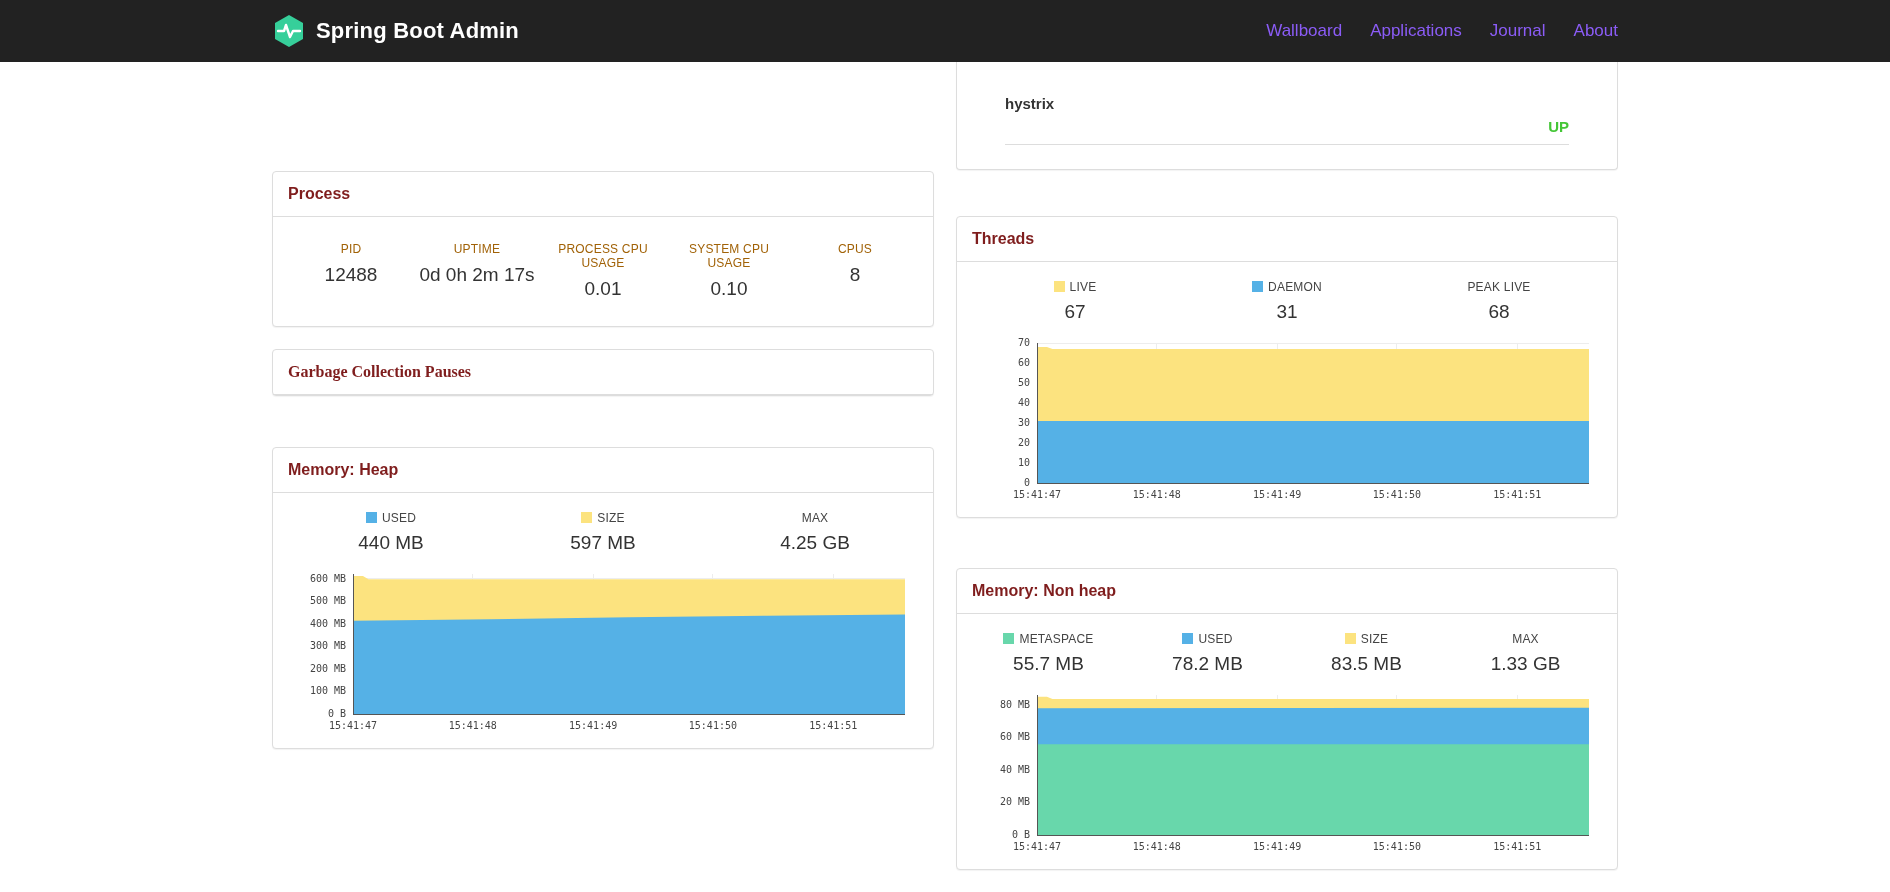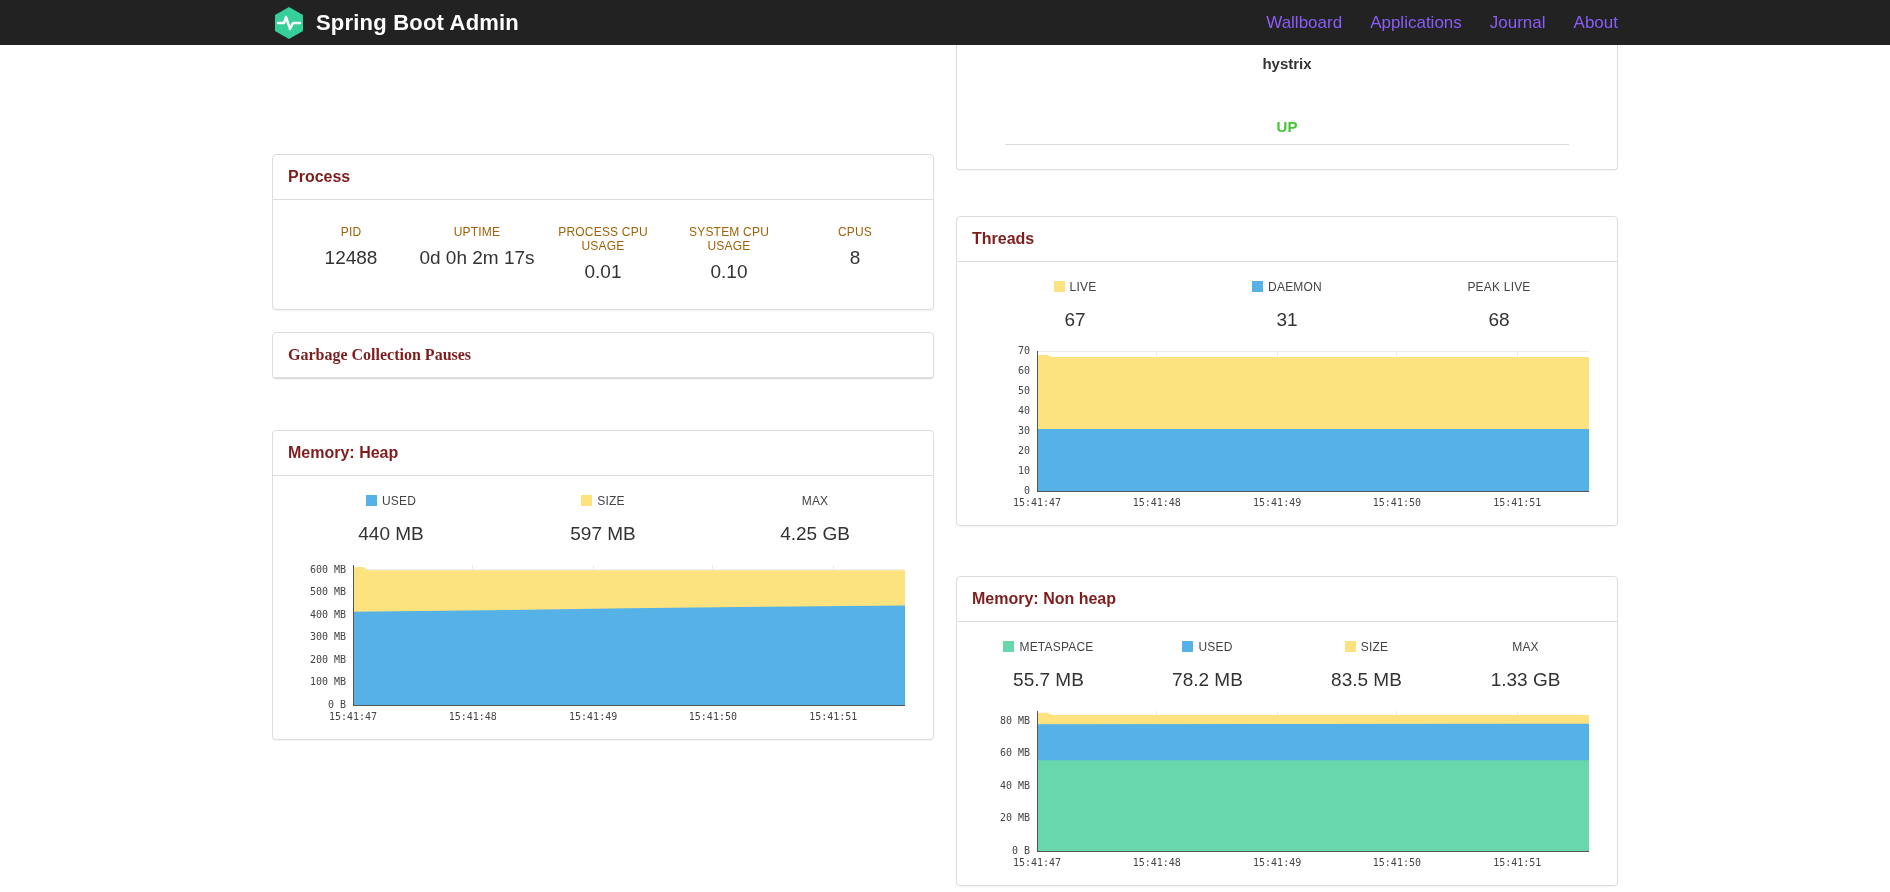--- a/index.html
+++ b/index.html
@@ -4,21 +4,21 @@
 <style>
   * { box-sizing: border-box; }
   html,body { margin:0; padding:0; }
   body {
     width:1890px; height:892px; overflow:hidden;
     background:#ffffff; color:#333;
     font-family:"Liberation Sans", sans-serif;
   }
 
   
-  .navbar { height:45px; background:#222222; }
+  .navbar { height:62px; background:#222222; }
   .nav-container {
     width:1346px; margin:0 auto; height:100%;
     display:flex; align-items:center; justify-content:space-between;
   }
   .brand { display:flex; align-items:center; gap:10px; text-decoration:none; cursor:pointer; }
   .brand-text { color:#ffffff; font-size:22px; font-weight:700; letter-spacing:0.2px; }
   .logo svg { display:block; }
   .nav-links { display:flex; align-items:center; }
   .nav-links a {
     color:#8b5cf6; font-size:17px; text-decoration:none;
@@ -42,38 +42,38 @@
   .panel-process { margin-top:109px; }
   .panel-gc      { margin-top:22px;font-family:Liberation Serif, serif; }
   .panel-heap    { margin-top:51px; }
   .panel-threads { margin-top:46px; }
   .panel-nonheap { margin-top:50px; }
 
   
   .panel-status { border-top:none; border-radius:0 0 4px 4px; padding-bottom:24px; }
   .status-row {
     margin:0 48px; padding:10px 0 9px; border-bottom:1px solid #ddd;
-    display:flex; justify-content:space-between; align-items:center;flex-direction:column;
+    display:flex; justify-content:space-between; align-items:center;
   }
   .app-name { font-size:15px; font-weight:700; color:#333; cursor:pointer; }
   .app-status { font-size:15px; font-weight:700; }
 
   
   .metrics-row { display:flex; padding:25px 15px 26px; }
   .metric { flex:1; text-align:center; }
   .metric-label { font-size:12px; color:#a16207; margin-bottom:8px; letter-spacing:0.2px; }
   .metric-value { font-size:19px; color:#333; }
 
   
   .chart-body { padding:18px 12px 8px; }
   .legend-row { display:flex; margin-bottom:12px; }
   .legend-item { flex:1; text-align:center; }
   .legend-label { font-size:12px; color:#444; letter-spacing:0.2px; }
   .legend-square { display:inline-block; width:11px; height:11px; margin-right:5px; vertical-align:-1px; }
-  .legend-value { font-size:19px; color:#333; margin-top:15px; }
+  .legend-value { font-size:19px; color:#333; margin-top:7px; }
   svg.chart { display:block; margin:0 auto; }
   svg.chart text.tick { font-family:"DejaVu Sans Mono", monospace; font-size:10px; fill:#444; }
 </style>
 </head>
 <body>
 
 <nav class="navbar">
   <div class="nav-container">
     <a class="brand">
       <span class="logo">

